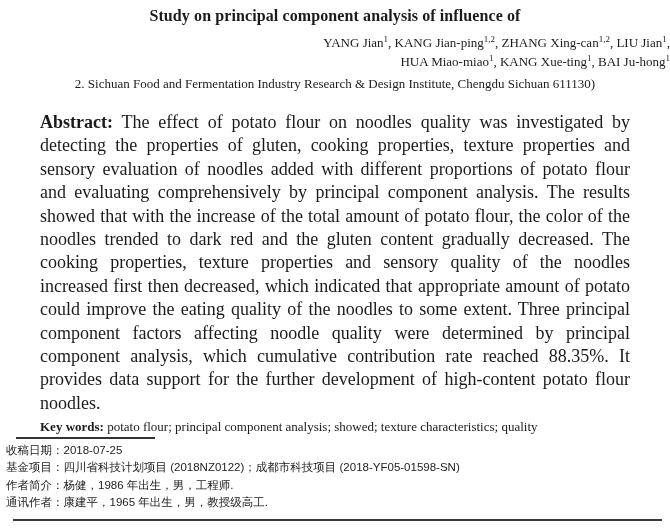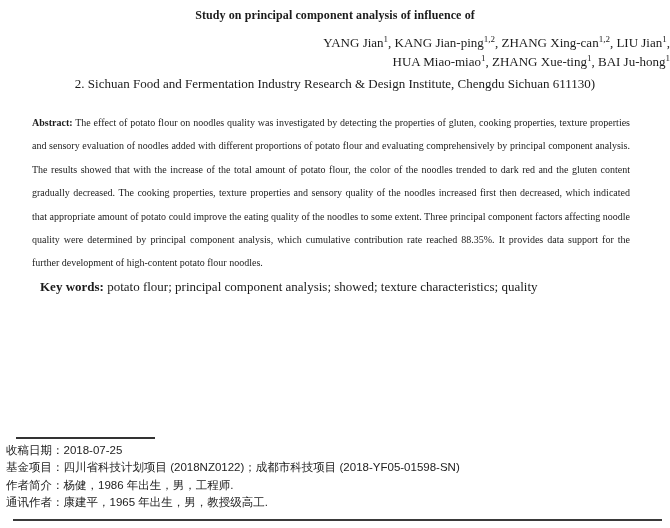--- a/index.html
+++ b/index.html
@@ -8,21 +8,21 @@
     height: 528px;
     background: #ffffff;
     color: #1b1b1b;
     position: relative;
     overflow: hidden;
     font-family: "Liberation Serif", "DejaVu Serif", serif;
   }
   .title {
     margin: 5px 0 0 0;
     text-align: center;
-    font-size: 12px;
+    font-size: 16px;
     font-weight: bold;
     line-height: 21px;
     letter-spacing: 0.1px;
   }
   .title-line { display: block; }
   .authors {
     margin-top: 7px;
     text-align: right;
     font-size: 13px;
     line-height: 19px;
@@ -34,22 +34,22 @@
   }
   .author-line { display: block; }
   .affiliations {
     margin-top: 3px;
     text-align: center;
     font-size: 13px;
     line-height: 19px;
   }
   .affil-line { display: block; }
   .abstract {
-    margin: 18px 40px 0 32px;
-    font-size: 10px;
+    margin: 18px 40px 0 40px;
+    font-size: 18px;
     line-height: 23.4px;
     text-align: justify;
   }
   .keywords {
     margin: 0 40px 0 40px;
     font-size: 13px;
     line-height: 23.4px;
     text-align: left;
   }
   .bold-label { font-weight: bold; }
@@ -83,21 +83,21 @@
 </style>
 </head>
 <body>
 
 <h1 class="title">
     <span class="title-line">Study on principal component analysis of influence of</span>
   </h1>
 
 <div class="authors">
     <span class="author-line"><span>YANG Jian</span><sup>1</sup><span>, </span><span>KANG Jian-ping</span><sup>1,2</sup><span>, </span><span>ZHANG Xing-can</span><sup>1,2</sup><span>, </span><span>LIU Jian</span><sup>1</sup><span>,</span></span>
-    <span class="author-line"><span>HUA Miao-miao</span><sup>1</sup><span>, </span><span>ZHANG Xue-ting</span><sup>1</sup><span>, </span><span>BAI Ju-hong</span><sup>1</sup><span></span></span>
+    <span class="author-line"><span>HUA Miao-miao</span><sup>1</sup><span>, </span><span>KANG Xue-ting</span><sup>1</sup><span>, </span><span>BAI Ju-hong</span><sup>1</sup><span></span></span>
   </div>
 
 <div class="affiliations">
     <span class="affil-line">2. Sichuan Food and Fermentation Industry Research &amp; Design Institute, Chengdu Sichuan 611130)</span>
   </div>
 
 <p class="abstract"><span class="bold-label">Abstract:</span><span> The effect of potato flour on noodles quality was investigated by detecting the properties of gluten, cooking properties, texture properties and sensory evaluation of noodles added with different proportions of potato flour and evaluating comprehensively by principal component analysis. The results showed that with the increase of the total amount of potato flour, the color of the noodles trended to dark red and the gluten content gradually decreased. The cooking properties, texture properties and sensory quality of the noodles increased first then decreased, which indicated that appropriate amount of potato could improve the eating quality of the noodles to some extent. Three principal component factors affecting noodle quality were determined by principal component analysis, which cumulative contribution rate reached 88.35%. It provides data support for the further development of high-content potato flour noodles.</span></p>
 
 <p class="keywords"><span class="bold-label">Key words:</span><span> potato flour; principal component analysis; showed; texture characteristics; quality</span></p>
 

